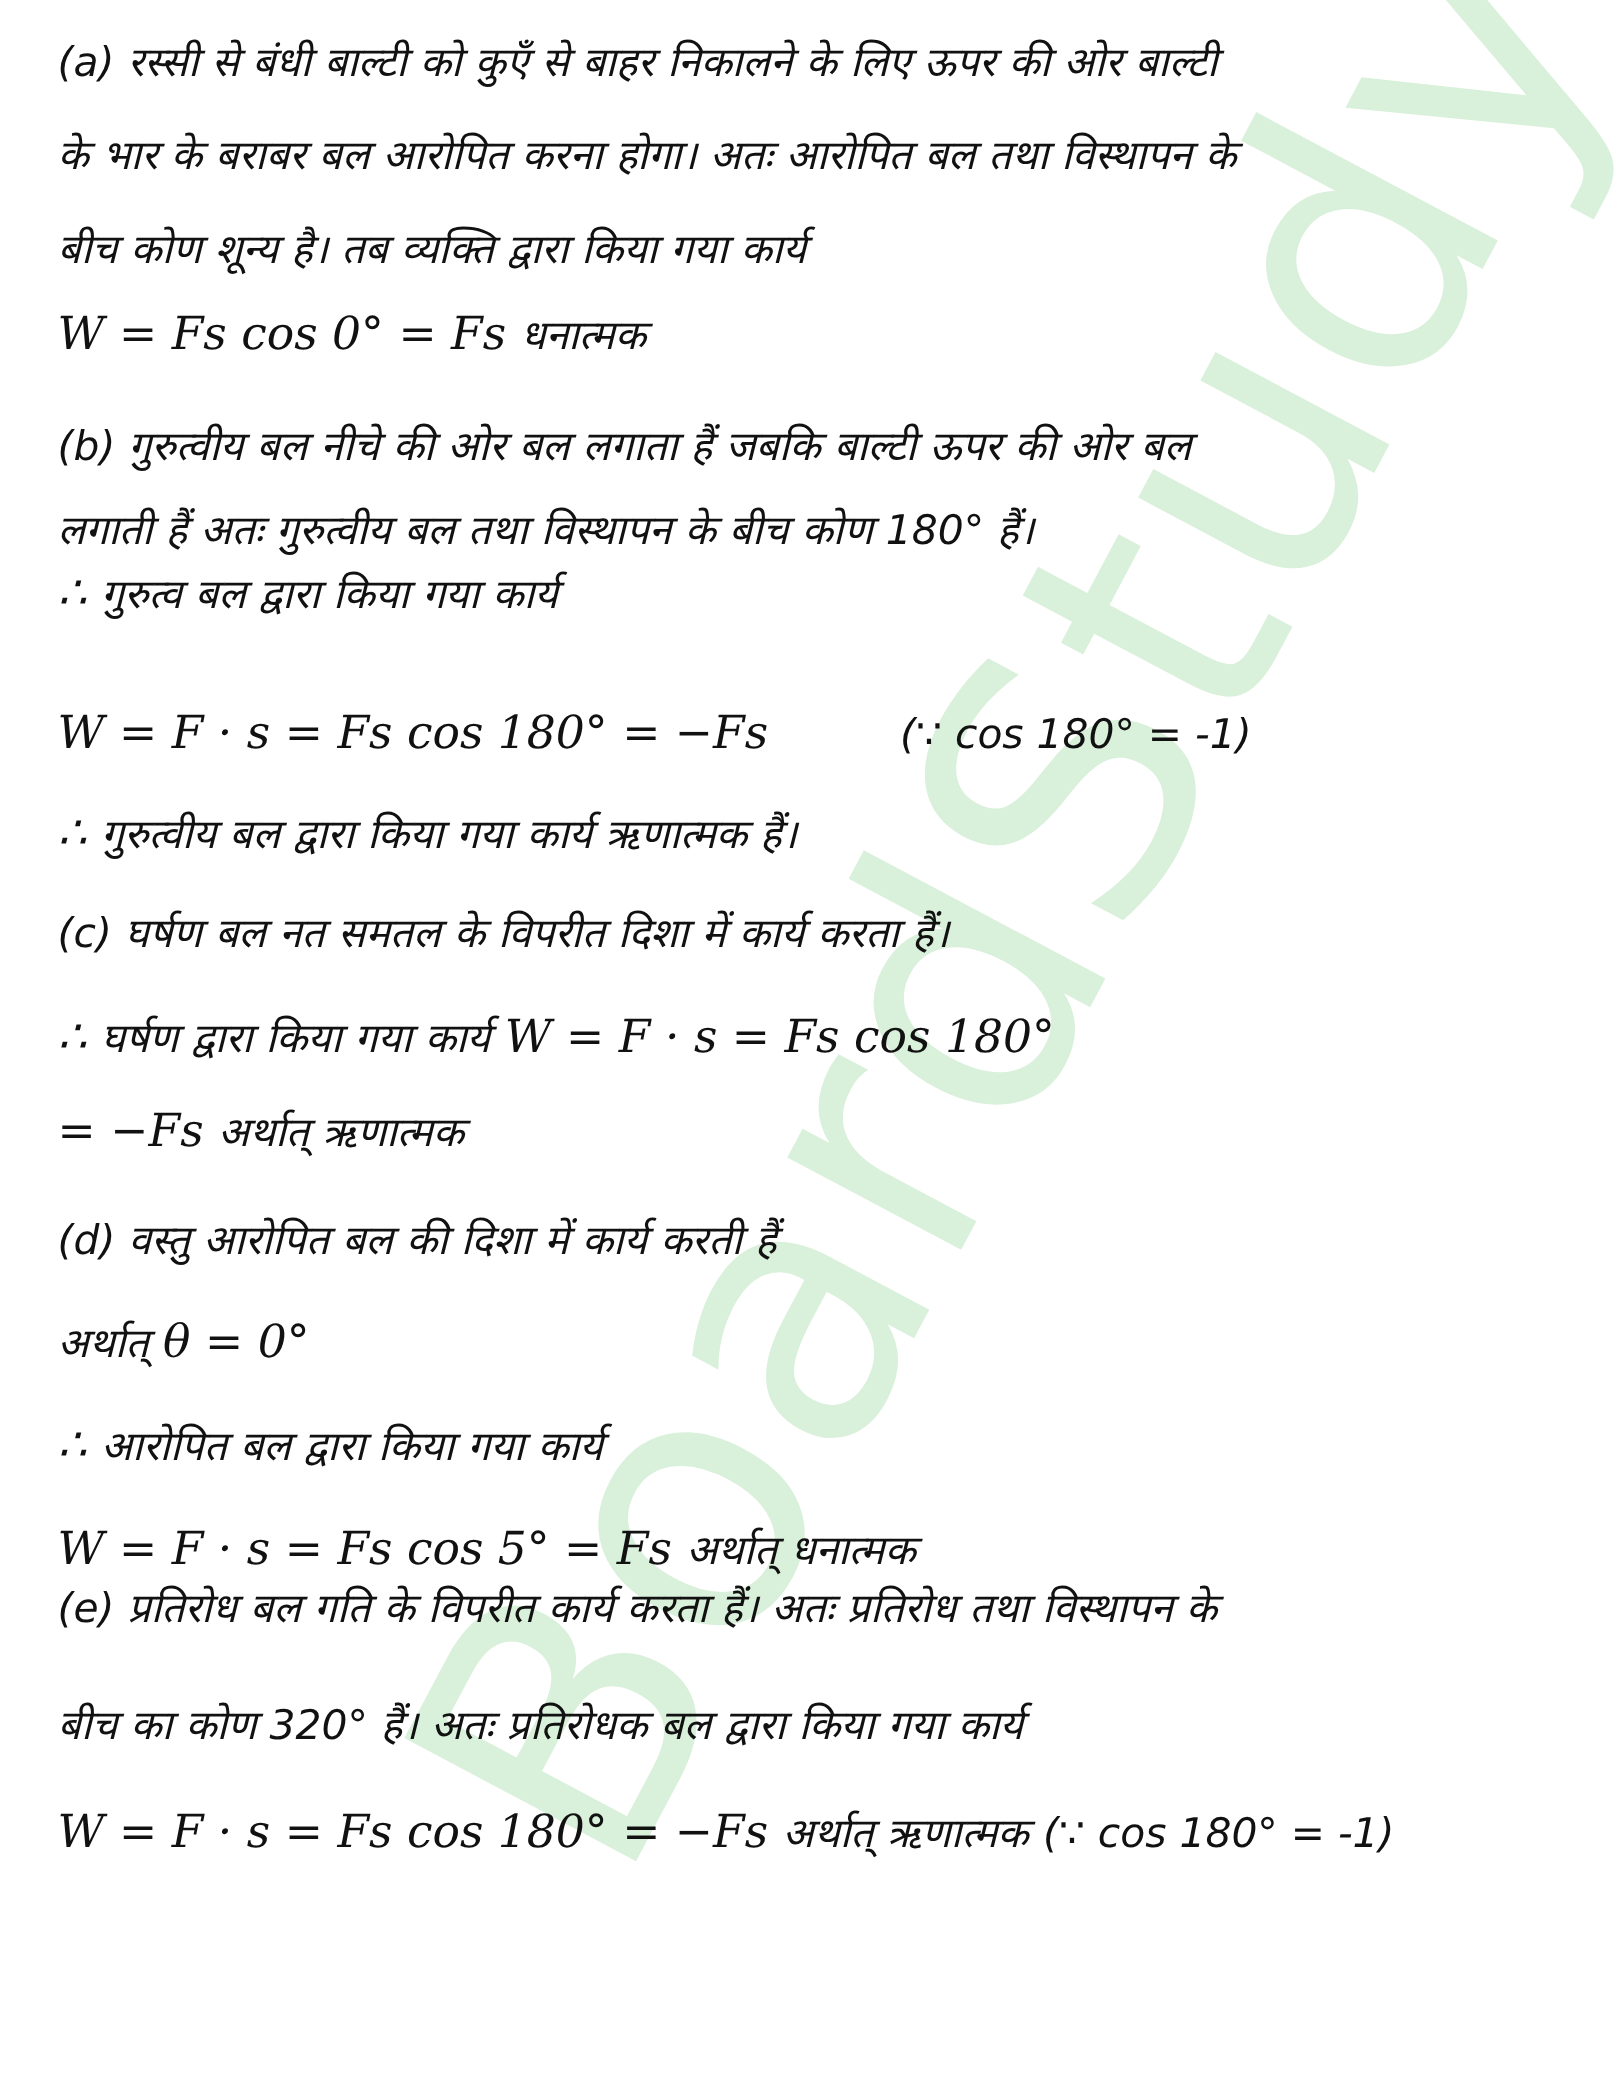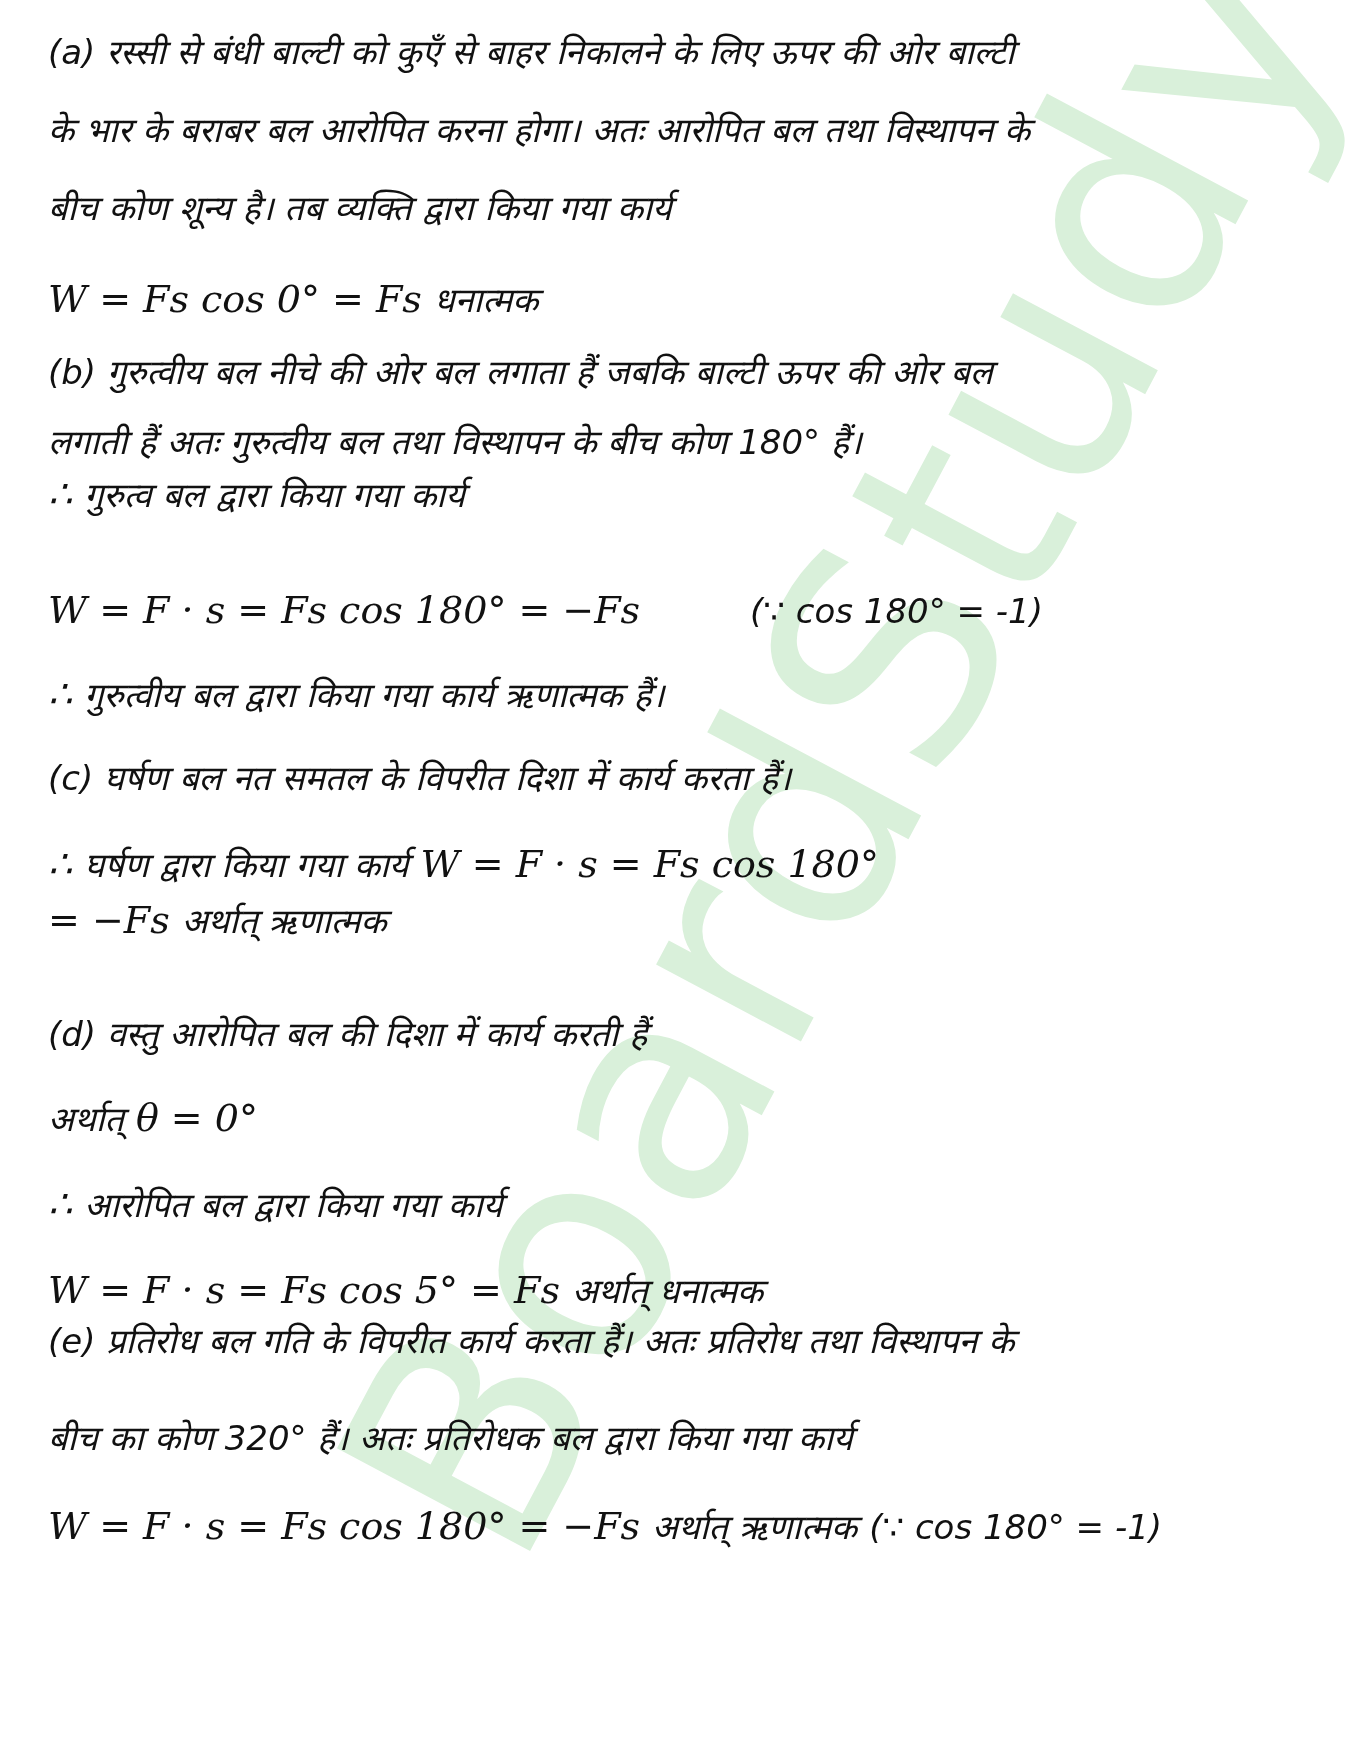--- a/index.html
+++ b/index.html
@@ -29,41 +29,41 @@
 </head>
 <body>
 
 <div class="watermark">BoardStudy</div>
 
 <div class="content">
 
   <div class="line" style="top:30px">(a) रस्सी से बंधी बाल्टी को कुएँ से बाहर निकालने के लिए ऊपर की ओर बाल्टी</div>
   <div class="line" style="top:108px">के भार के बराबर बल आरोपित करना होगा। अतः आरोपित बल तथा विस्थापन के</div>
   <div class="line" style="top:186px">बीच कोण शून्य है। तब व्यक्ति द्वारा किया गया कार्य</div>
-  <div class="line" style="top:277px">
+  <div class="line" style="top:256px">
     <span class="math">W = Fs cos 0° = Fs</span><span class="gap"></span><span>धनात्मक</span>
   </div>
 
   <div class="line" style="top:350px">(b) गुरुत्वीय बल नीचे की ओर बल लगाता हैं जबकि बाल्टी ऊपर की ओर बल</div>
   <div class="line" style="top:420px">लगाती हैं अतः गुरुत्वीय बल तथा विस्थापन के बीच कोण 180° हैं।</div>
   <div class="line" style="top:472px">
     <span class="math up">∴</span><span class="gap"></span><span>गुरुत्व बल द्वारा किया गया कार्य</span>
   </div>
   <div class="line" style="top:588px">
     <span class="math">W = F · s = Fs cos 180° = −Fs</span><span class="big-gap"></span><span class="note">(∵ cos 180° = -1)</span>
   </div>
   <div class="line" style="top:672px">
     <span class="math up">∴</span><span class="gap"></span><span>गुरुत्वीय बल द्वारा किया गया कार्य ऋणात्मक हैं।</span>
   </div>
 
   <div class="line" style="top:756px">(c) घर्षण बल नत समतल के विपरीत दिशा में कार्य करता हैं।</div>
   <div class="line" style="top:842px">
     <span class="math up">∴</span><span class="gap"></span><span>घर्षण द्वारा किया गया कार्य</span><span class="gap"></span><span class="math">W = F · s = Fs cos 180°</span>
   </div>
-  <div class="line" style="top:898px">
+  <div class="line" style="top:920px">
     <span class="math">= −Fs</span><span class="gap"></span><span>अर्थात् ऋणात्मक</span>
   </div>
 
   <div class="line" style="top:1012px">(d) वस्तु आरोपित बल की दिशा में कार्य करती हैं</div>
   <div class="line" style="top:1096px">
     <span>अर्थात्</span><span class="gap"></span><span class="math">θ = 0°</span>
   </div>
   <div class="line" style="top:1182px">
     <span class="math up">∴</span><span class="gap"></span><span>आरोपित बल द्वारा किया गया कार्य</span>
   </div>

